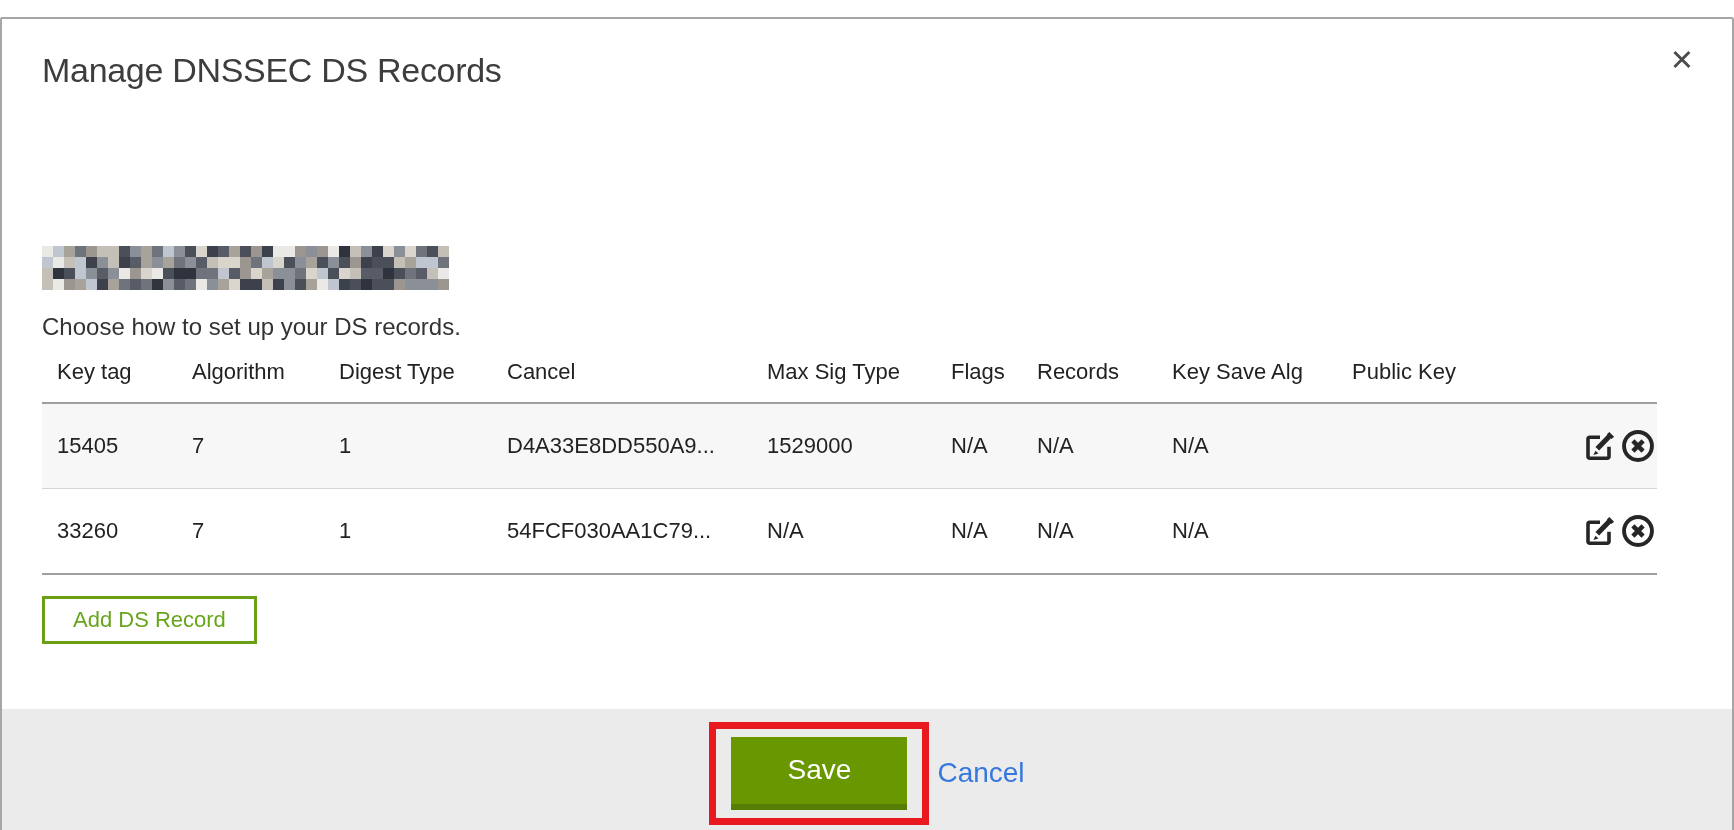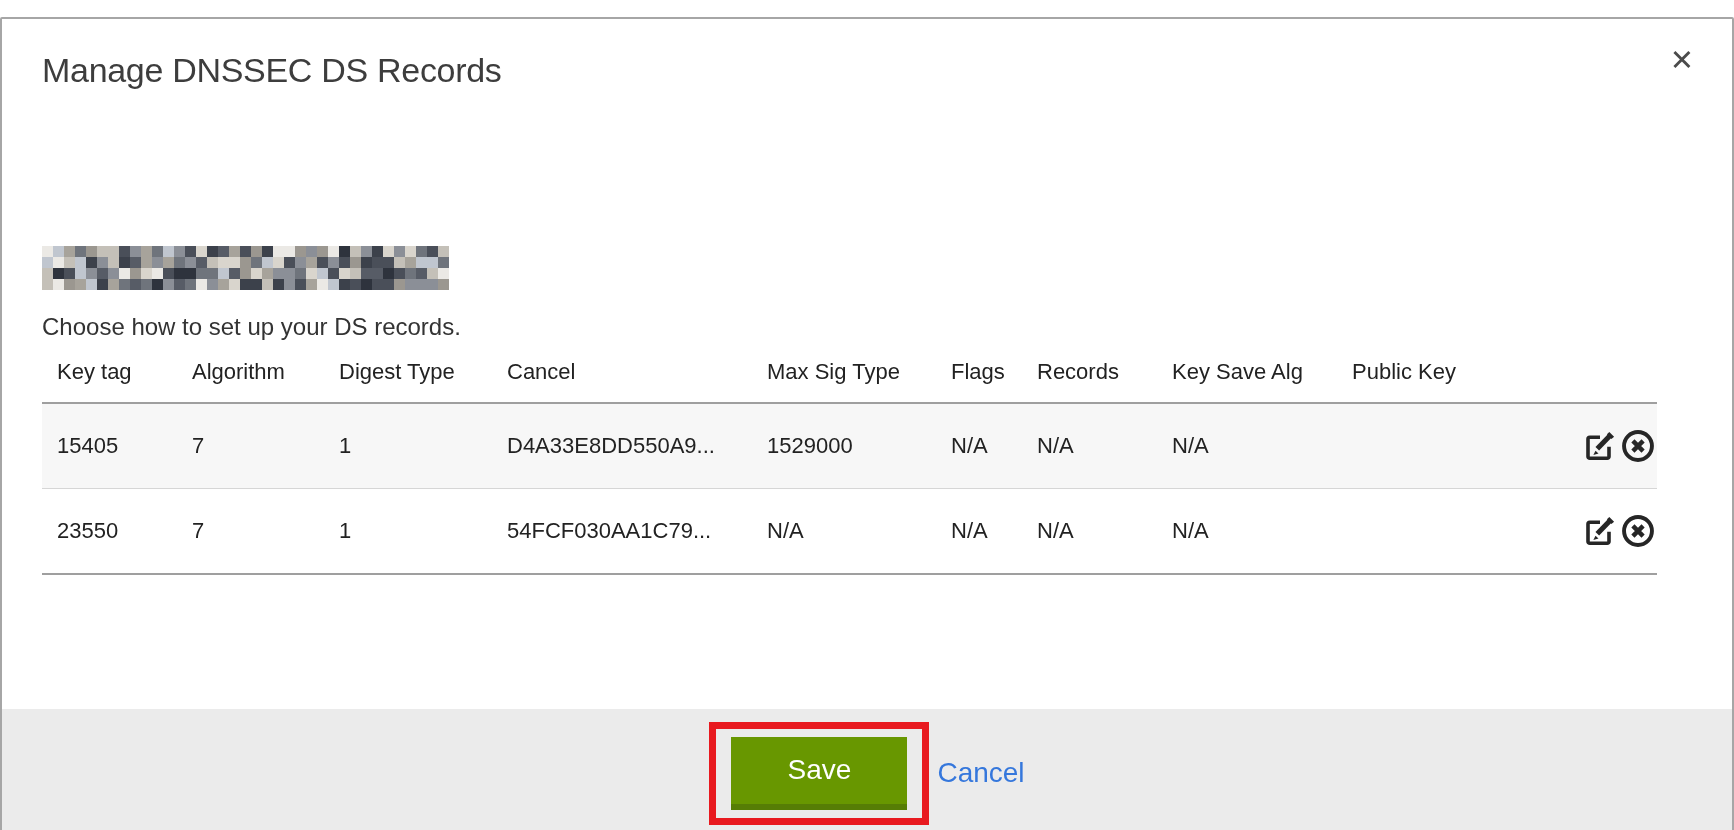--- a/index.html
+++ b/index.html
@@ -286,21 +286,21 @@
                   <path d="M10.2 13.8 L18.6 5.2" stroke="#262626" stroke-width="3.4"></path>
                   <path d="M9 15.2 L11 17 L7.6 18 Z" fill="#262626"></path>
                   <path d="M18.2 2.6 L21.4 5.8 L19.6 7.4 L16.6 4.2 Z" fill="#262626"></path>
                 </svg></button><button class="icon-btn"><svg class="row-icon" width="36" height="36" viewBox="0 0 24 24" fill="none">
                   <circle cx="12" cy="12" r="9.3" stroke="#262626" stroke-width="2.6"></circle>
                   <path d="M8.6 8.6 L15.4 15.4 M15.4 8.6 L8.6 15.4" stroke="#262626" stroke-width="3"></path>
                 </svg></button>
           </td>
         </tr>
         <tr class="row-even">
-          <td>23550</td>
+          <td>33260</td>
           <td>7</td>
           <td>1</td>
           <td>54FCF030AA1C79...</td>
           <td>N/A</td>
           <td>N/A</td>
           <td>N/A</td>
           <td>N/A</td>
           <td></td>
           <td class="actions-cell">
             <button class="icon-btn"><svg class="row-icon" width="36" height="36" viewBox="0 0 24 24" fill="none">
@@ -310,20 +310,21 @@
                   <path d="M18.2 2.6 L21.4 5.8 L19.6 7.4 L16.6 4.2 Z" fill="#262626"></path>
                 </svg></button><button class="icon-btn"><svg class="row-icon" width="36" height="36" viewBox="0 0 24 24" fill="none">
                   <circle cx="12" cy="12" r="9.3" stroke="#262626" stroke-width="2.6"></circle>
                   <path d="M8.6 8.6 L15.4 15.4 M15.4 8.6 L8.6 15.4" stroke="#262626" stroke-width="3"></path>
                 </svg></button>
           </td>
         </tr>
       </tbody>
     </table>
 
+    <button class="add-btn">Add DS Record</button>
 
     <div class="footer">
       <div class="annotation-box">
         <button class="save-btn">Save</button>
       </div>
       <a class="cancel-link">Cancel</a>
     </div>
 
   </div>
 </div>

